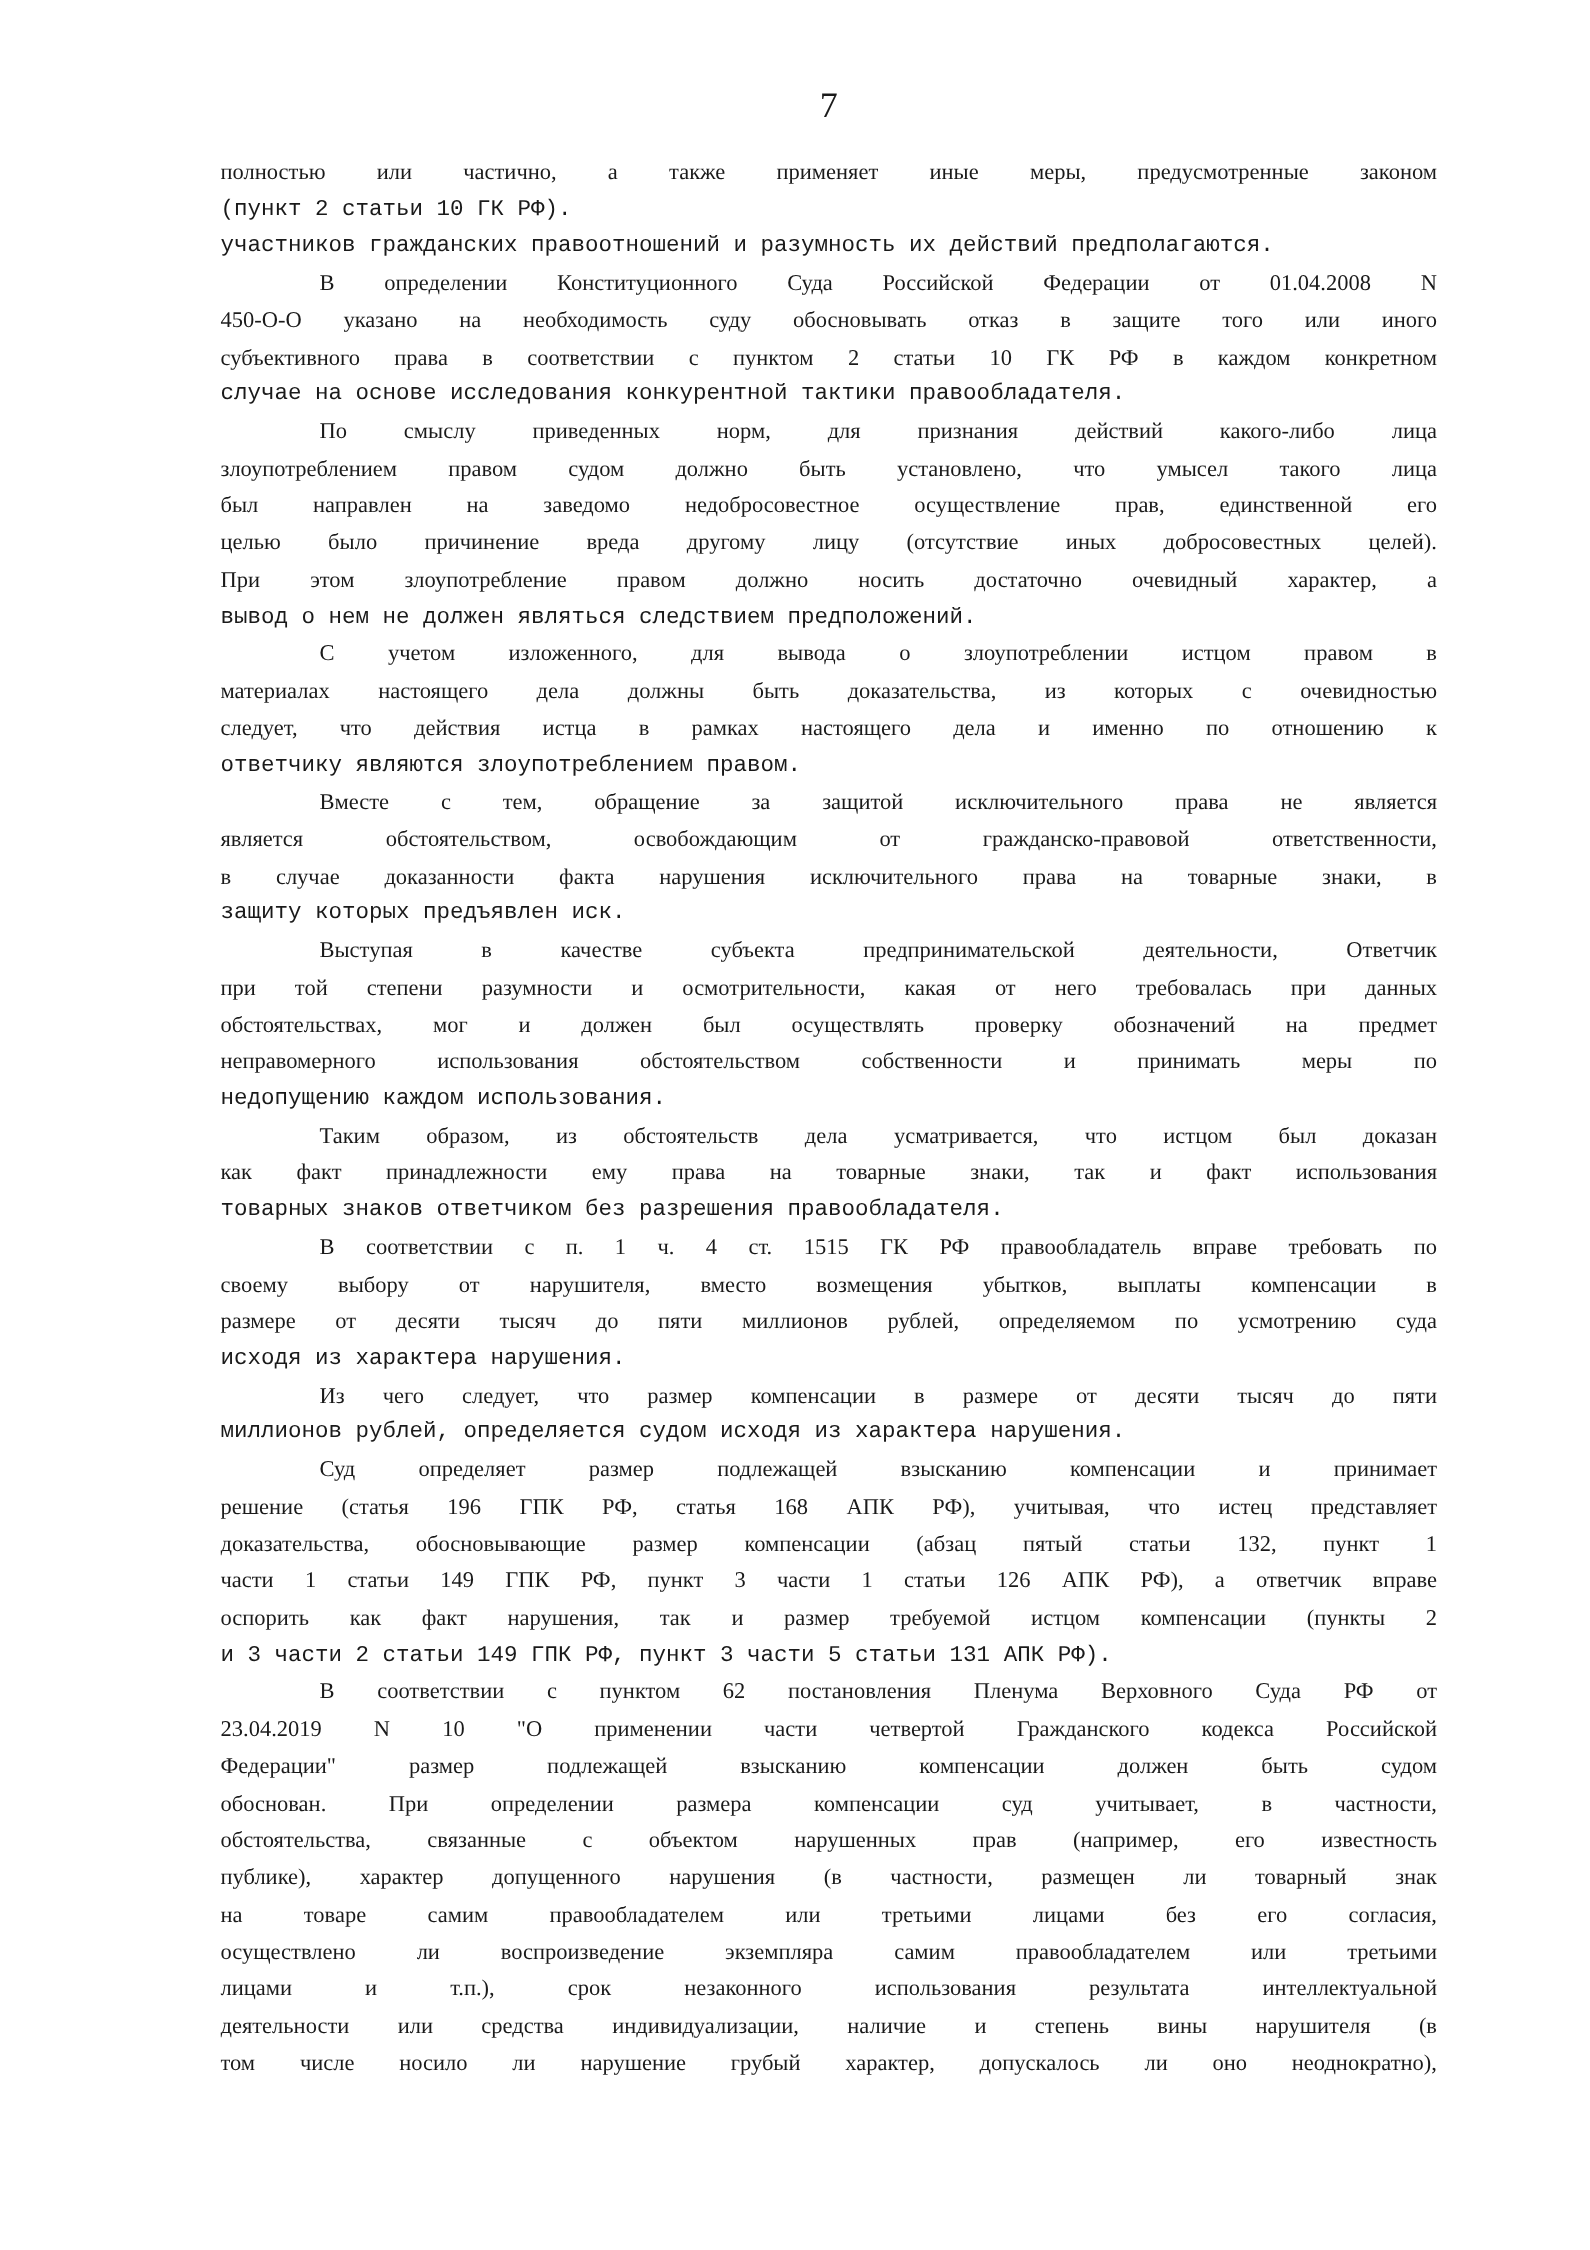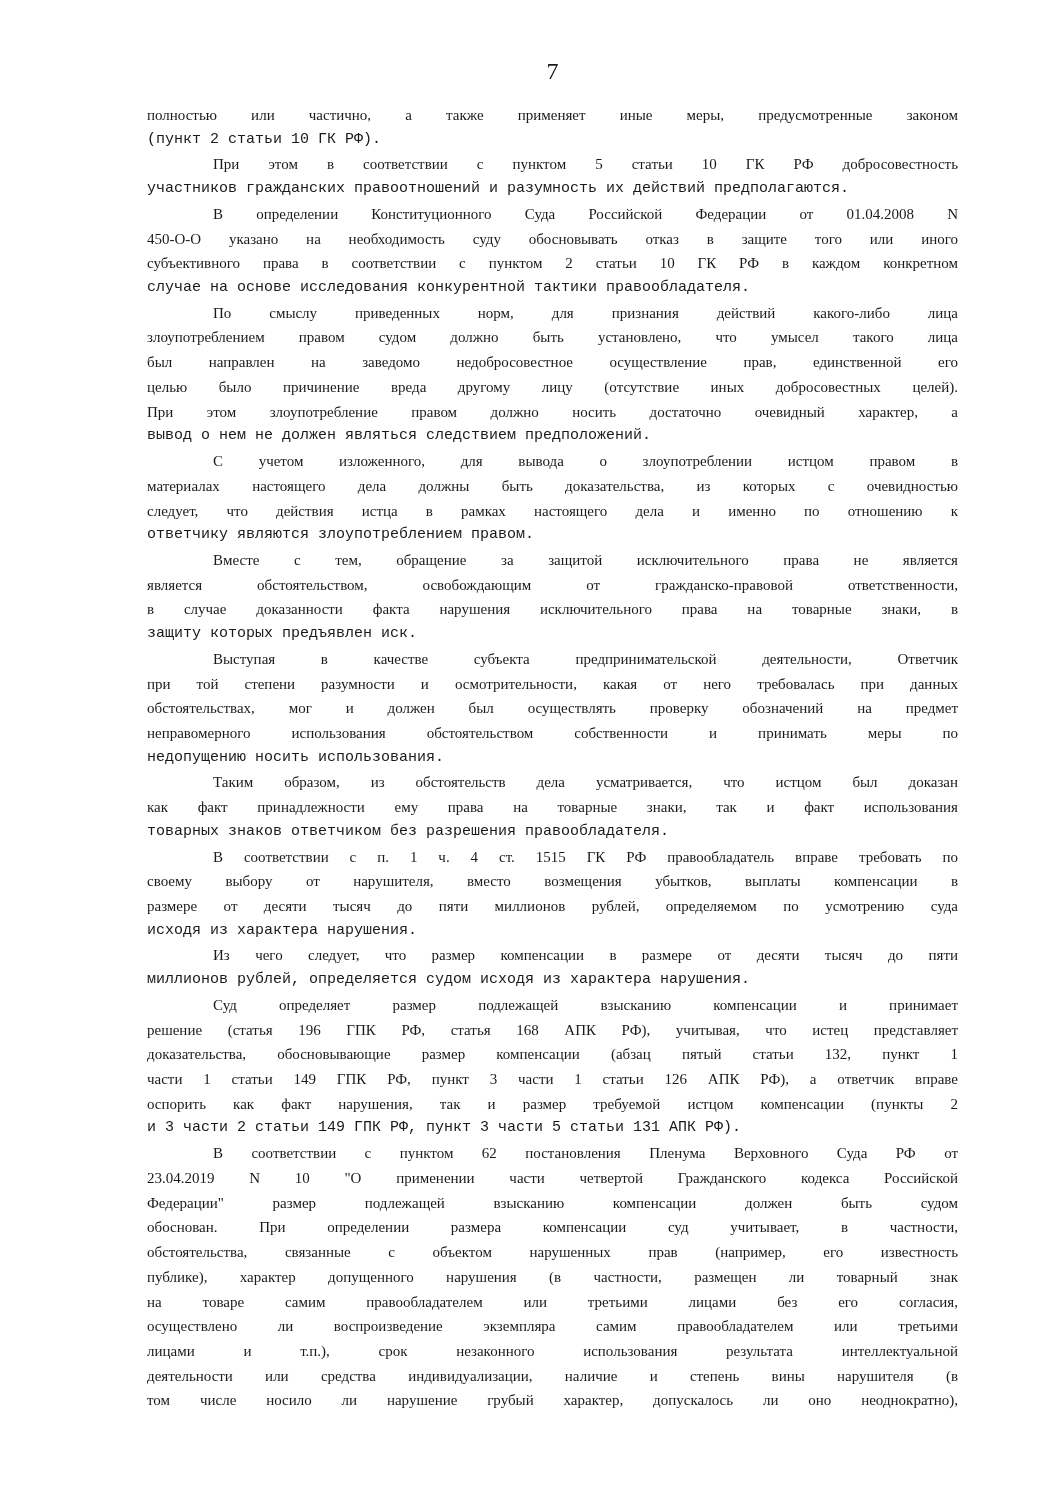--- a/index.html
+++ b/index.html
@@ -58,21 +58,20 @@
 <body>
 
 <div class="page">
   <div class="page-number">7</div>
   <div class="body-text">
       <p class="paragraph">
         <span class="line">полностью или частично, а также применяет иные меры, предусмотренные законом</span>
         <span class="line para-end">(пункт 2 статьи 10 ГК РФ).</span>
       </p>
       <p class="paragraph">
-        <span class="line indent">При этом в соответствии с пунктом 5 статьи 10 ГК РФ добросовестность</span>
         <span class="line para-end">участников гражданских правоотношений и разумность их действий предполагаются.</span>
       </p>
       <p class="paragraph">
         <span class="line indent">В определении Конституционного Суда Российской Федерации от 01.04.2008 N</span>
         <span class="line">450-О-О указано на необходимость суду обосновывать отказ в защите того или иного</span>
         <span class="line">субъективного права в соответствии с пунктом 2 статьи 10 ГК РФ в каждом конкретном</span>
         <span class="line para-end">случае на основе исследования конкурентной тактики правообладателя.</span>
       </p>
       <p class="paragraph">
         <span class="line indent">По смыслу приведенных норм, для признания действий какого-либо лица</span>
@@ -92,21 +91,21 @@
         <span class="line indent">Вместе с тем, обращение за защитой исключительного права не является</span>
         <span class="line">является обстоятельством, освобождающим от гражданско-правовой ответственности,</span>
         <span class="line">в случае доказанности факта нарушения исключительного права на товарные знаки, в</span>
         <span class="line para-end">защиту которых предъявлен иск.</span>
       </p>
       <p class="paragraph">
         <span class="line indent">Выступая в качестве субъекта предпринимательской деятельности, Ответчик</span>
         <span class="line">при той степени разумности и осмотрительности, какая от него требовалась при данных</span>
         <span class="line">обстоятельствах, мог и должен был осуществлять проверку обозначений на предмет</span>
         <span class="line">неправомерного использования обстоятельством собственности и принимать меры по</span>
-        <span class="line para-end">недопущению носить использования.</span>
+        <span class="line para-end">недопущению каждом использования.</span>
       </p>
       <p class="paragraph">
         <span class="line indent">Таким образом, из обстоятельств дела усматривается, что истцом был доказан</span>
         <span class="line">как факт принадлежности ему права на товарные знаки, так и факт использования</span>
         <span class="line para-end">товарных знаков ответчиком без разрешения правообладателя.</span>
       </p>
       <p class="paragraph">
         <span class="line indent">В соответствии с п. 1 ч. 4 ст. 1515 ГК РФ правообладатель вправе требовать по</span>
         <span class="line">своему выбору от нарушителя, вместо возмещения убытков, выплаты компенсации в</span>
         <span class="line">размере от десяти тысяч до пяти миллионов рублей, определяемом по усмотрению суда</span>

